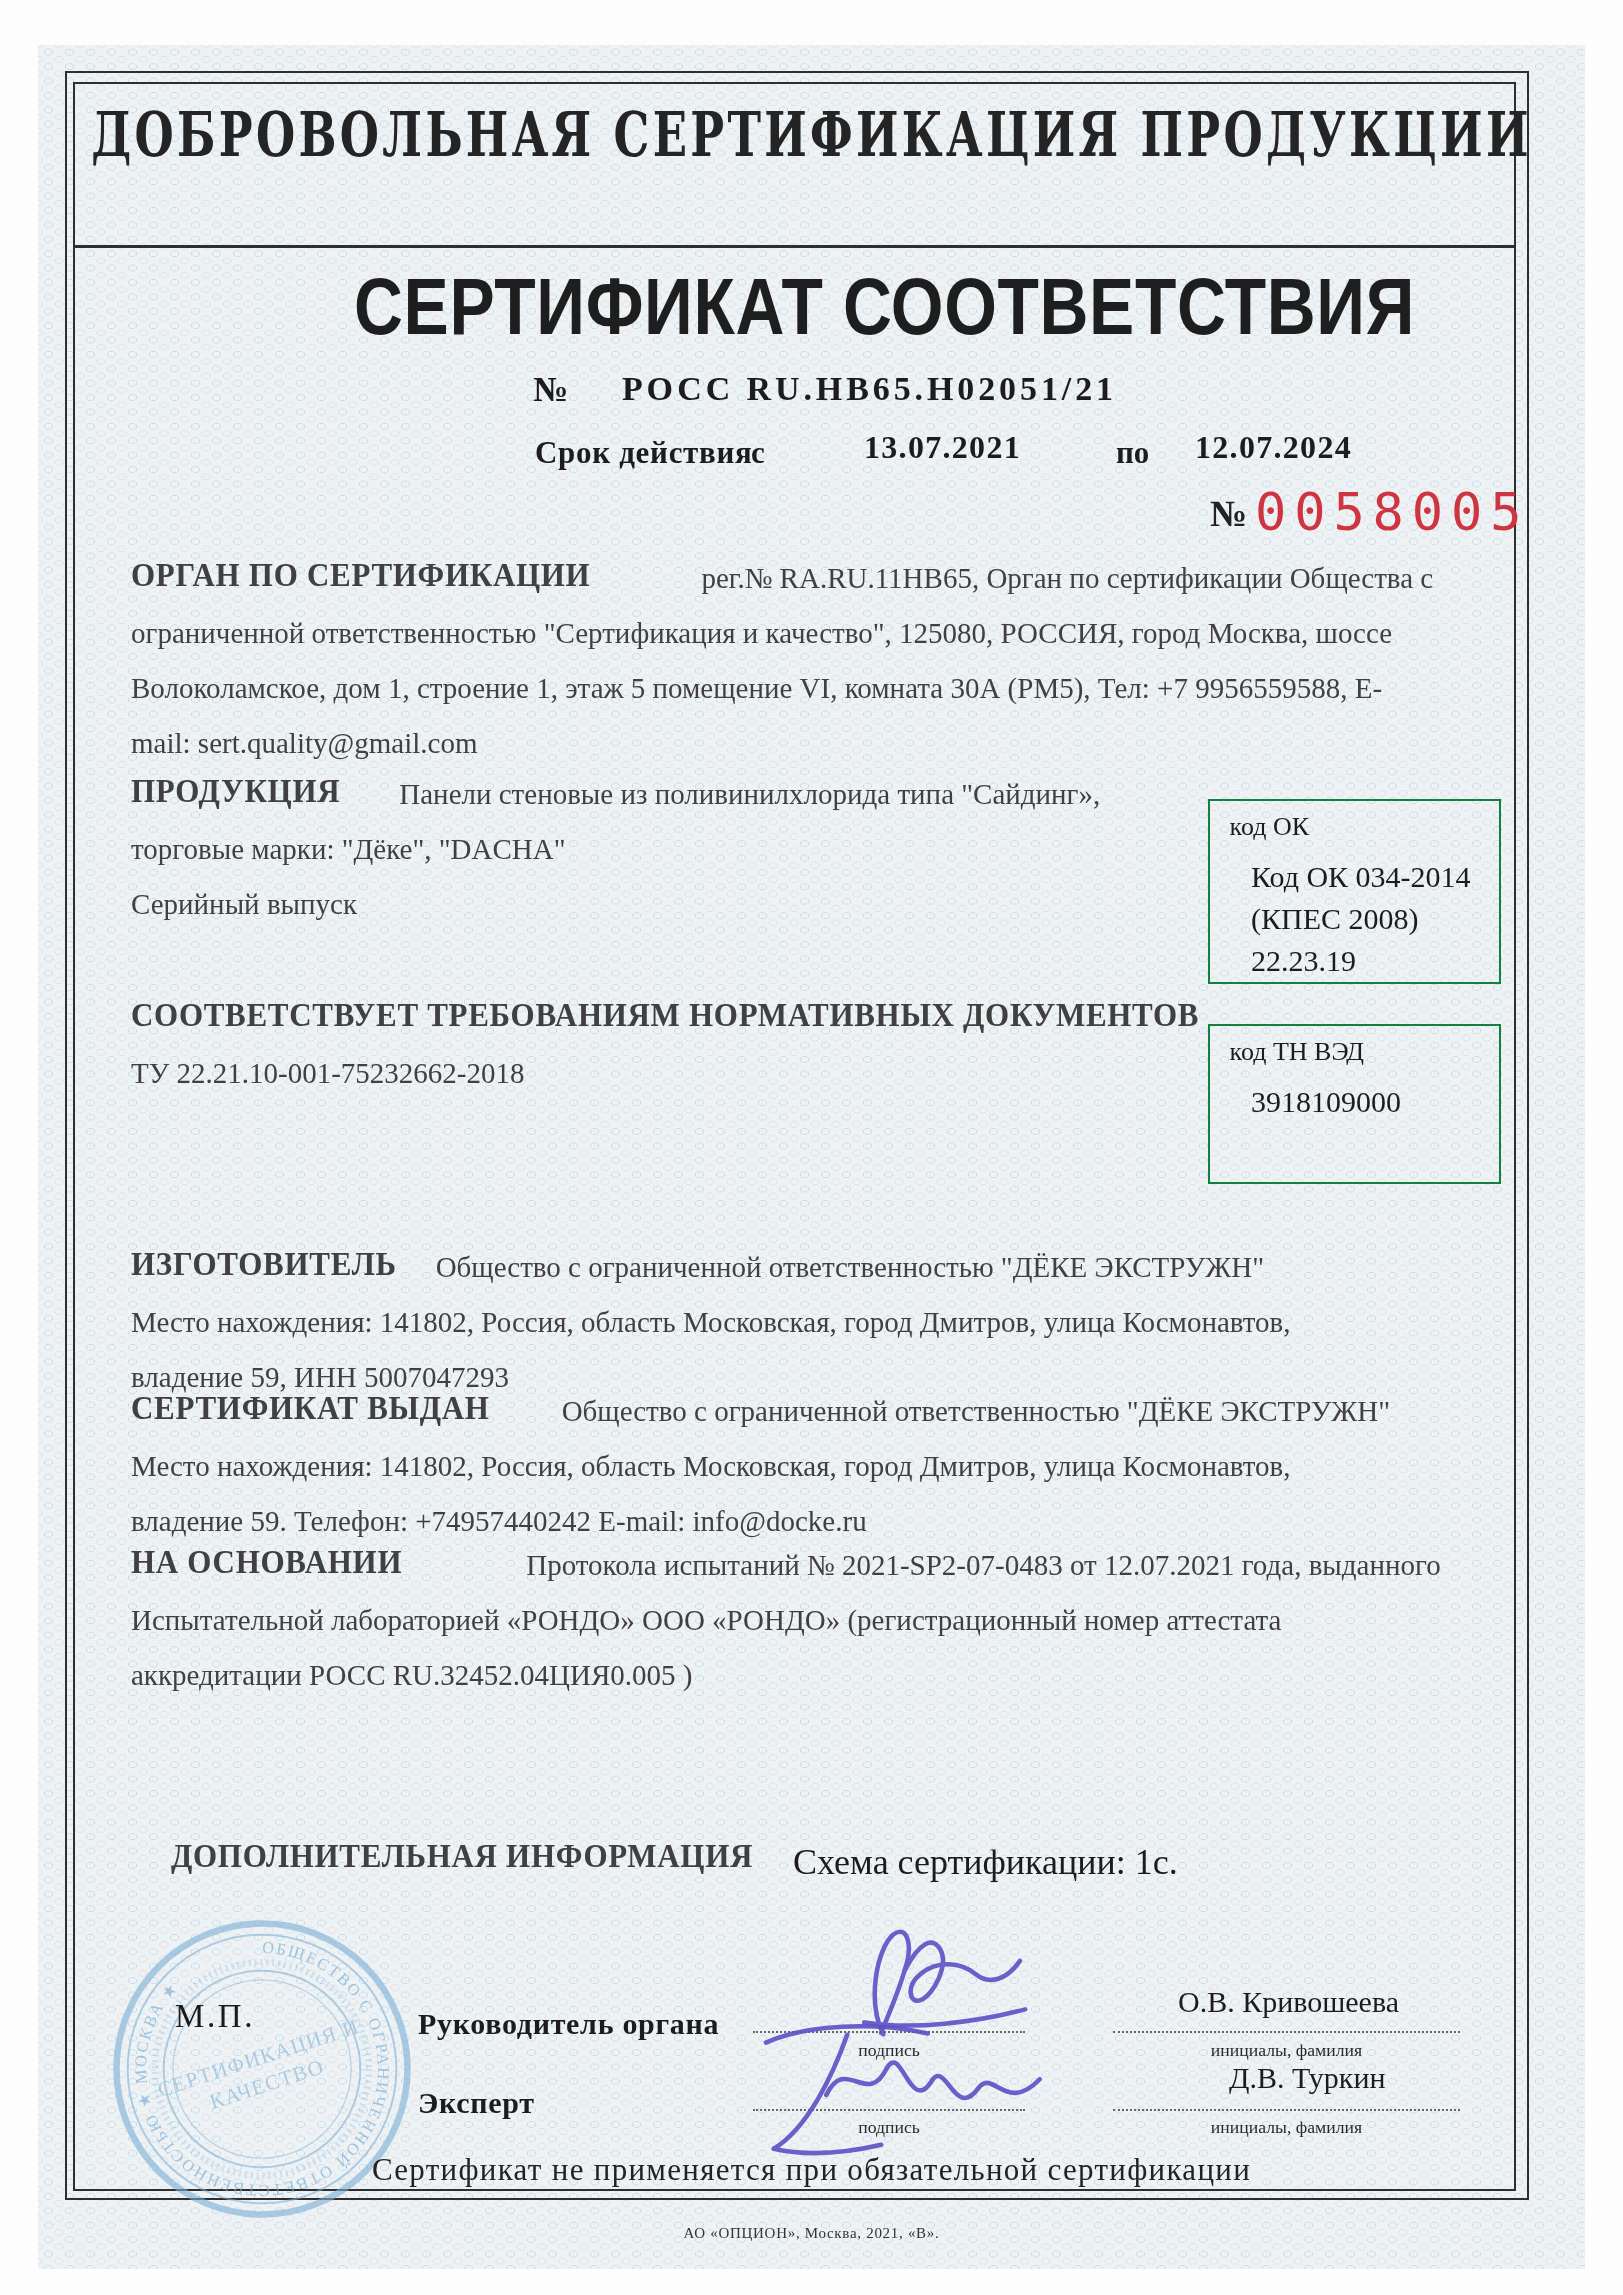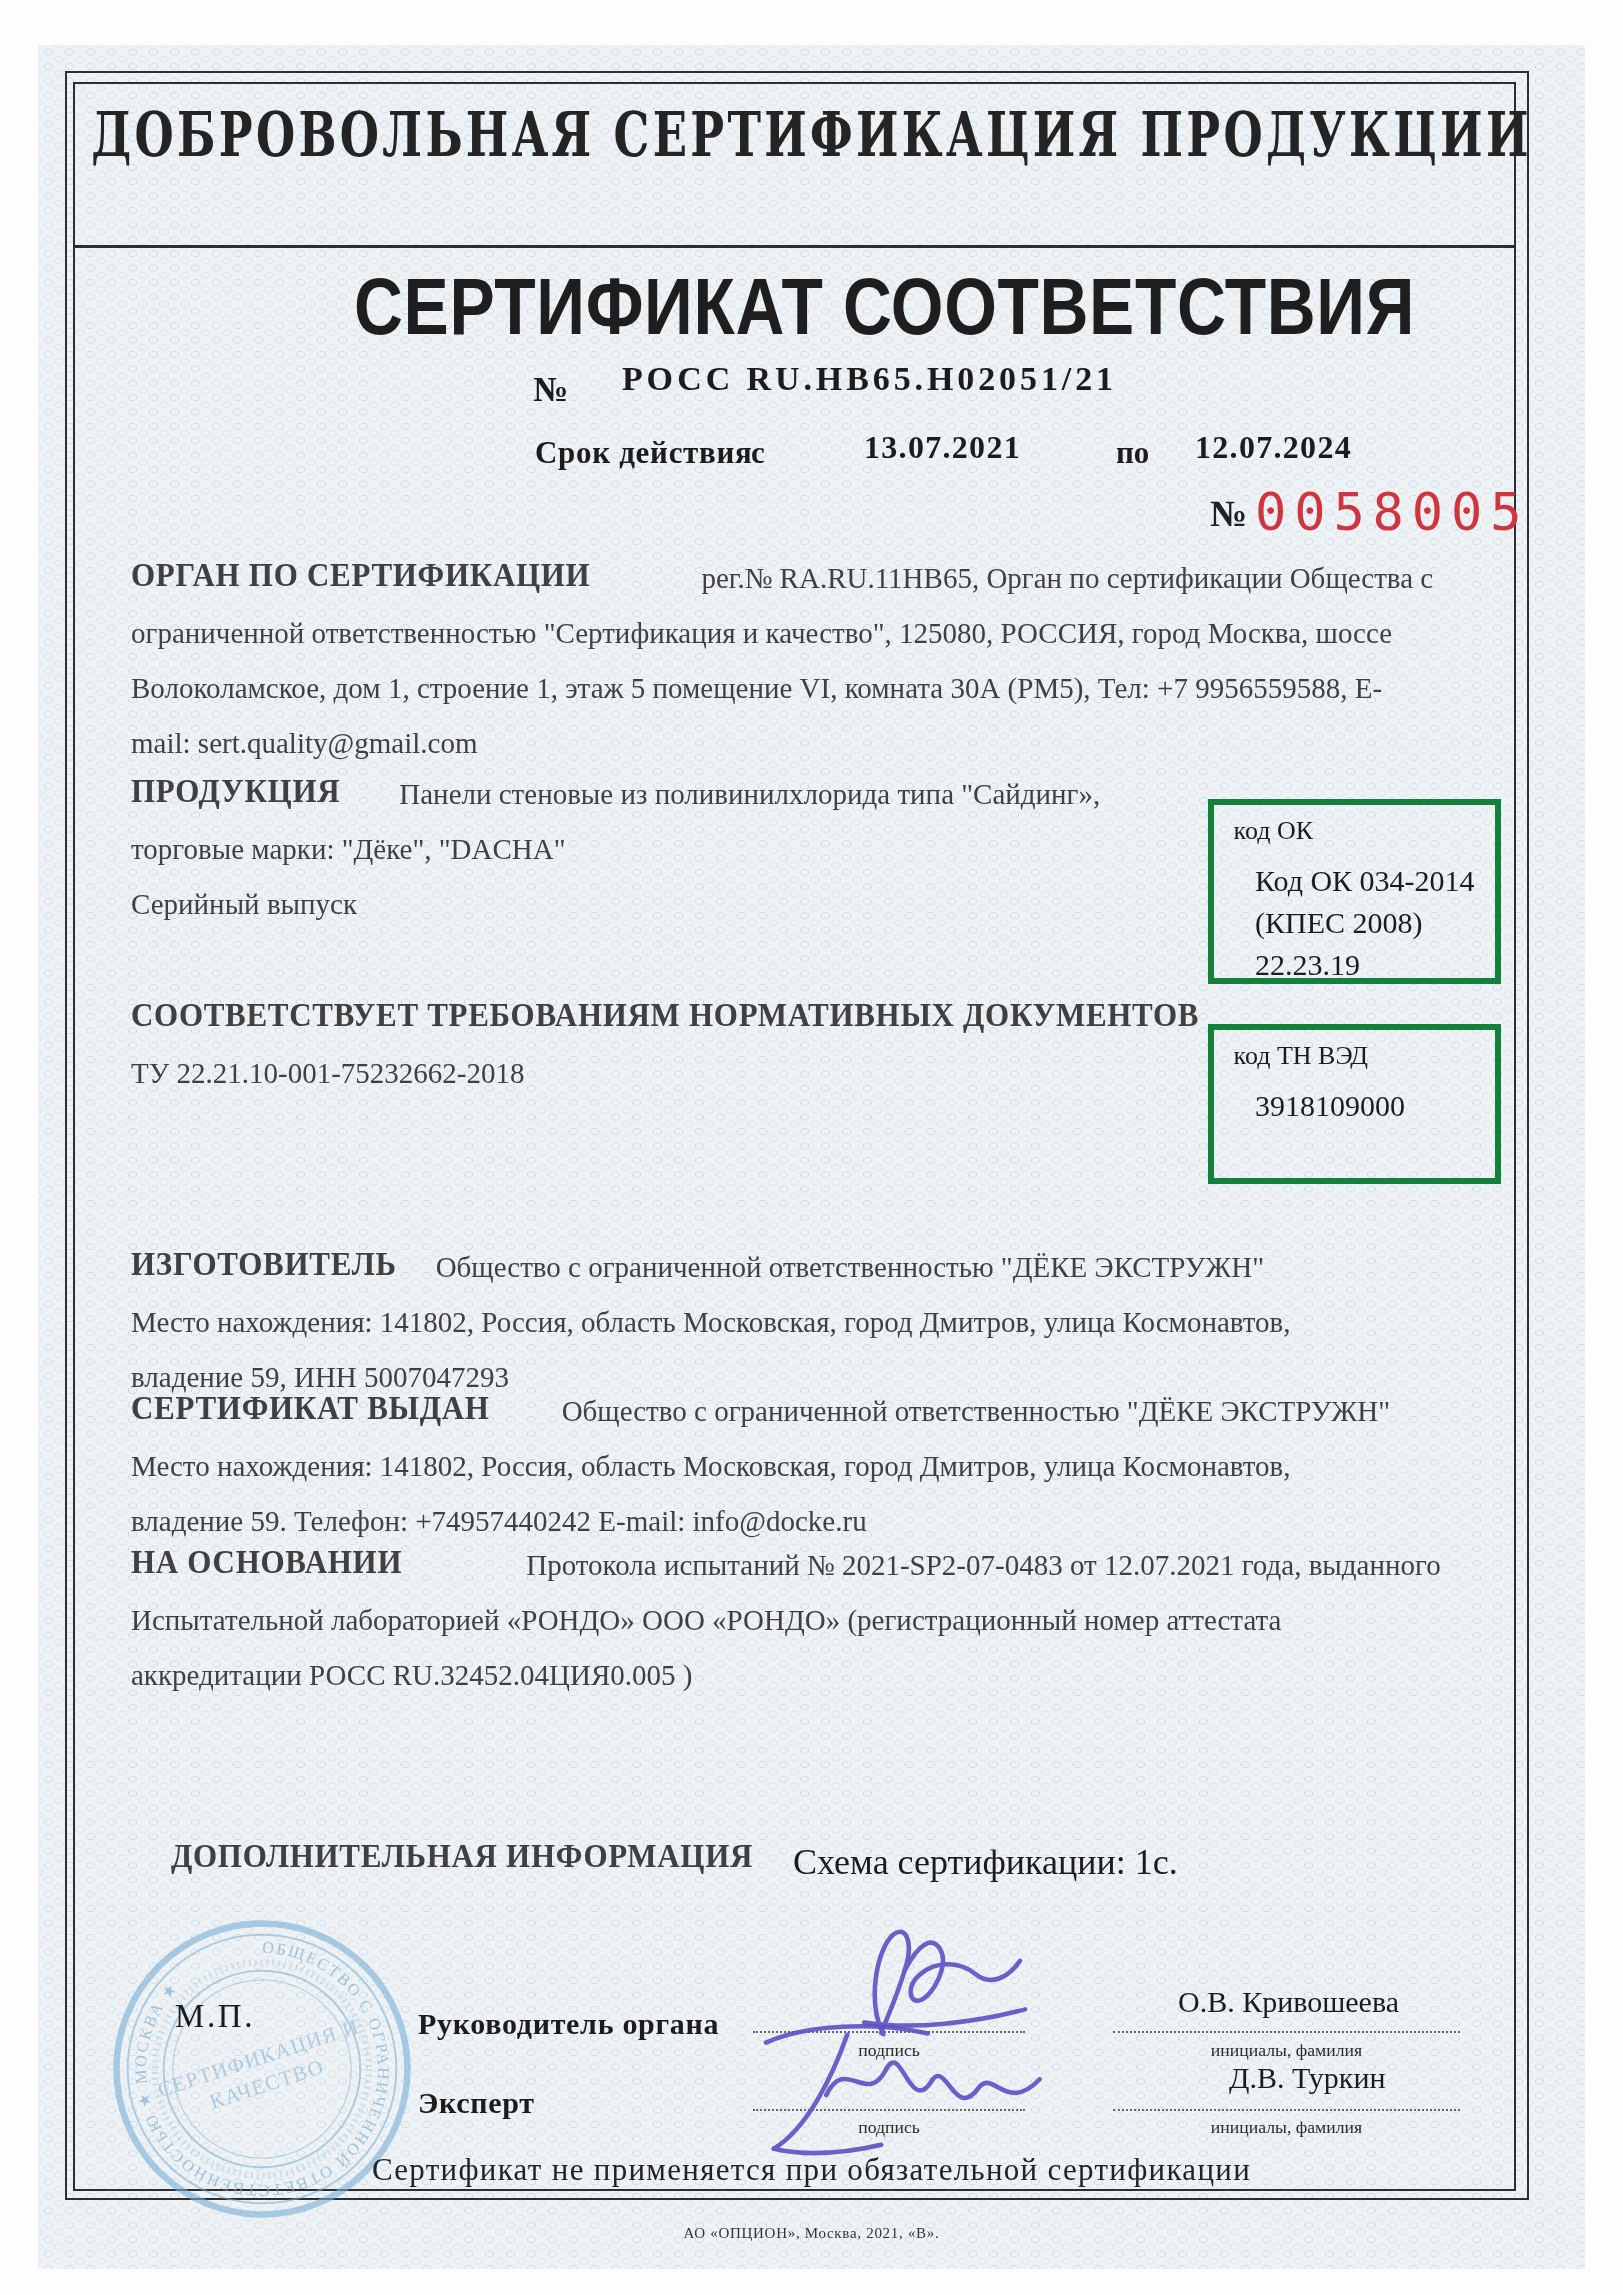--- a/index.html
+++ b/index.html
@@ -16,36 +16,36 @@
   .inner-frame{position:absolute;left:73px;top:82px;width:1443px;height:2109px;border:2.6px solid #2e2e2e;box-sizing:border-box;}
   .header-rule{position:absolute;left:73px;top:245px;width:1443px;height:2.6px;background:#2e2e2e;}
 
   .banner{position:absolute;left:0;top:98px;width:1623px;text-align:center;
           font-family:"DejaVu Serif",serif;font-weight:bold;font-size:45px;letter-spacing:3.3px;
           transform:scaleY(1.38);transform-origin:center top;color:#242424;}
   .doc-title{position:absolute;left:0;top:261px;width:1623px;text-align:center;
           font-family:"Liberation Sans","DejaVu Sans",sans-serif;font-weight:bold;font-size:77px;
           transform:translateX(73px) scale(.88,1.03);transform-origin:center top;color:#1e1e1e;letter-spacing:0.7px;}
   .num-sym{position:absolute;left:533px;top:370px;font-weight:bold;font-size:35px;}
-  .num-val{position:absolute;left:622px;top:360px;font-weight:bold;font-size:34px;letter-spacing:3.9px;}
+  .num-val{position:absolute;left:622px;top:370px;font-weight:bold;font-size:34px;letter-spacing:3.9px;}
   .val-label{position:absolute;left:535px;top:435px;font-weight:bold;font-size:31px;letter-spacing:0.7px;}
   .val-c{position:absolute;left:751px;top:435px;font-weight:bold;font-size:31px;}
   .val-from{position:absolute;left:864px;top:429px;font-weight:bold;font-size:32px;letter-spacing:1.3px;}
   .val-po{position:absolute;left:1116px;top:435px;font-weight:bold;font-size:31px;}
   .val-to{position:absolute;left:1195px;top:429px;font-weight:bold;font-size:32px;letter-spacing:1.3px;}
   .blank-sym{position:absolute;left:1210px;top:492px;font-weight:bold;font-size:37px;color:#222;}
   .blank-num{position:absolute;left:1255px;top:482px;font-family:"DejaVu Sans Mono",monospace;
              font-size:52px;letter-spacing:7.9px;color:#cf3540;}
 
   .sec{position:absolute;left:131px;font-size:29px;line-height:55px;color:#404040;}
   .lbl{display:inline-block;font-weight:bold;font-size:31px;letter-spacing:0.7px;transform:scaleY(1.12);transform-origin:left bottom;white-space:nowrap;}
   .sp{display:inline-block;height:0.7px;}
   .bl{display:block;}
 
-  .codebox{position:absolute;left:1208px;width:293px;border:6px solid #15803d;box-sizing:border-box;background:transparent;}
+  .codebox{position:absolute;left:1208px;width:293px;border:2px solid #15803d;box-sizing:border-box;background:transparent;}
   .codebox .cb-label{font-size:26px;padding:10.5px 0 0 19.6px;}
   .codebox .cb-val{font-size:30px;line-height:42px;padding:14.4px 0 17px 41px;}
 
   .extra-label{position:absolute;left:131px;top:1831px;margin-left:40px;}
   .extra-val{position:absolute;left:793px;top:1841px;font-size:36px;}
 
   .mp{position:absolute;left:175px;top:1998px;font-size:33px;letter-spacing:2.6px;color:#1a1a1a;}
   .role{position:absolute;left:418px;font-weight:bold;font-size:30px;letter-spacing:0.7px;margin-top:16px;}
   .sigline{position:absolute;border-bottom:2px dotted #666;height:0.7px;}
   .caption{position:absolute;font-size:17.7px;color:#2a2a2a;text-align:center;}

